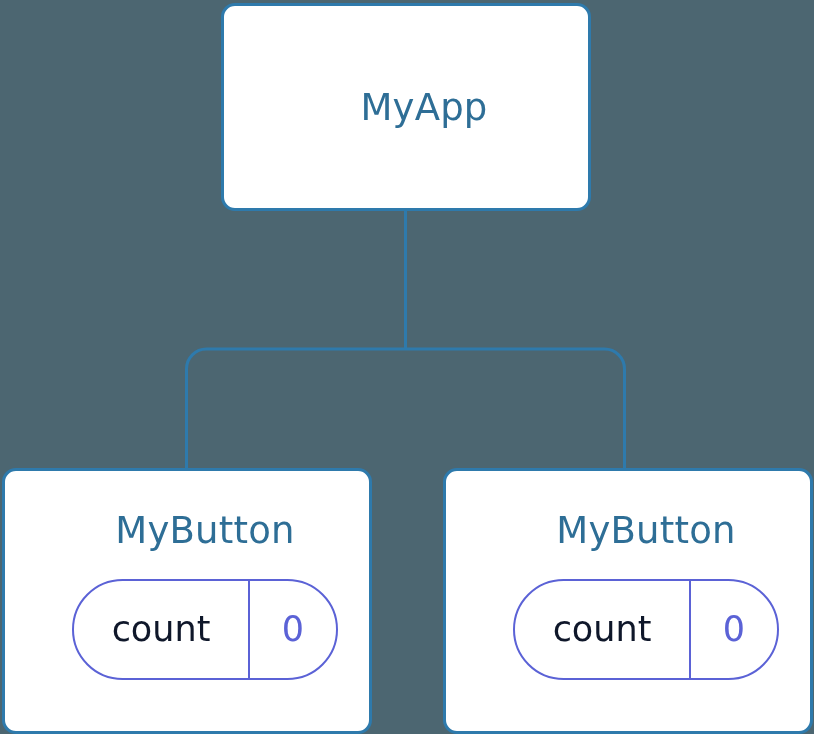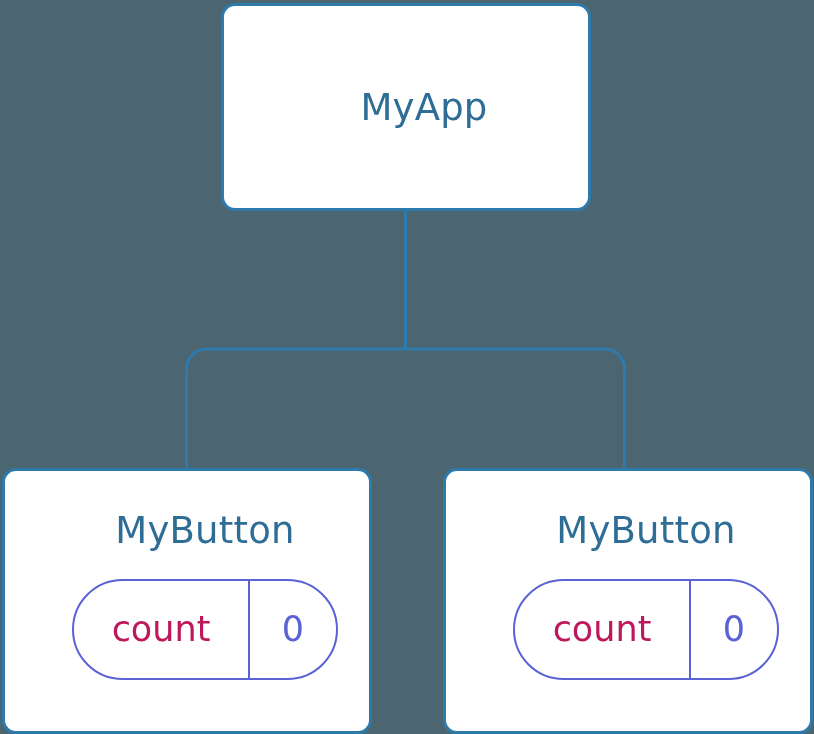--- a/index.html
+++ b/index.html
@@ -79,21 +79,21 @@
     align-items: stretch;
     overflow: hidden;
     background: #FFFFFF;
   }
   .state-key {
     flex: 0 0 174px;
     display: flex;
     align-items: center;
     justify-content: center;
     border-right: 2px solid #5B62D6;
-    color: #be185d;
+    color: #0f172a;
     font-size: 35px;
     line-height: 1.0;
     white-space: nowrap;
   }
   .state-val {
     flex: 1 1 auto;
     display: flex;
     align-items: center;
     justify-content: center;
     color: #5B62D6;

